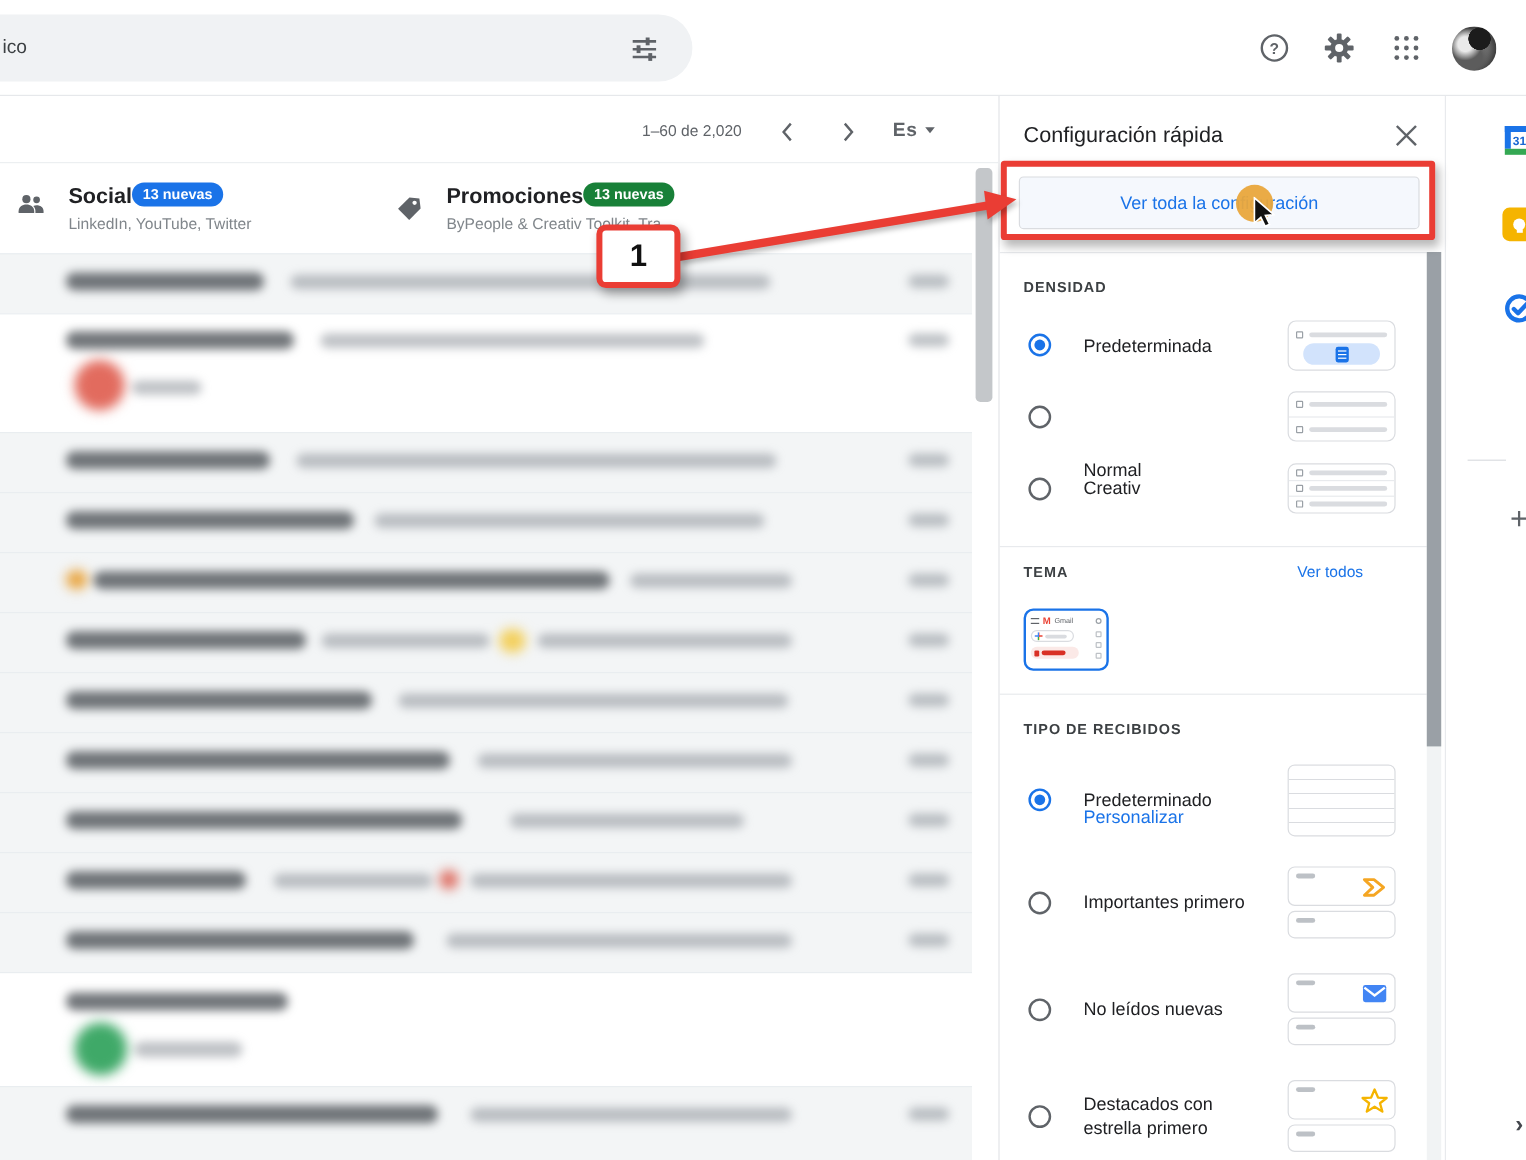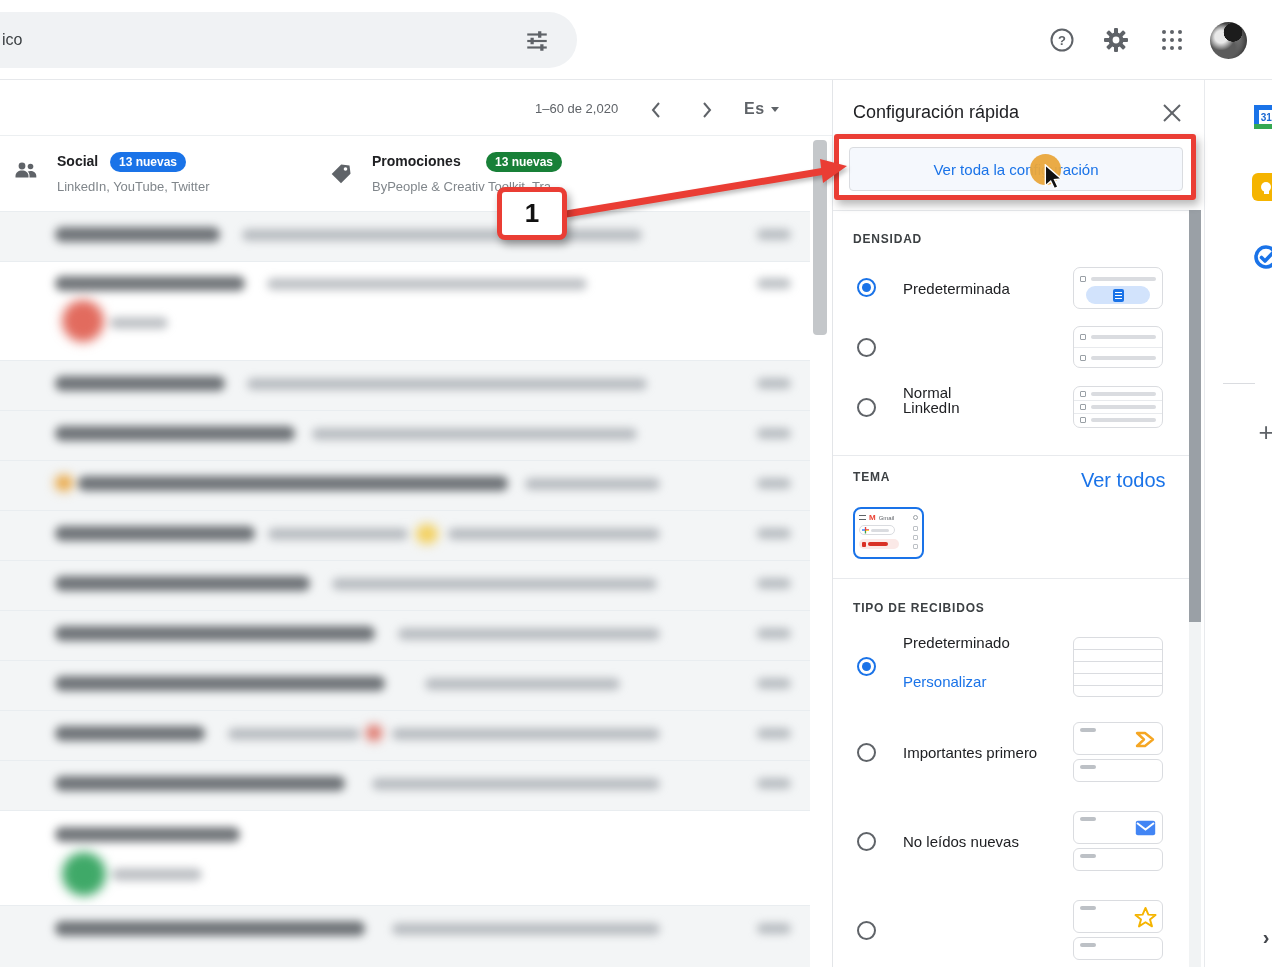--- a/index.html
+++ b/index.html
@@ -26,21 +26,21 @@
   .hdr-divider { left:0; top:79px; width:1272px; height:1px; background:#e6e8eb; }
 
   
   .toolbar-divider { left:0; top:135px; width:832px; height:1px; background:#eceff1; }
   .pagination { top:101px; font-size:13px; color:#5f6368; }
   .navchev { color:#5f6368; }
   .lang { font-size:16px; color:#5f6368; font-weight:700; letter-spacing:.5px; }
   .caret { display:inline-block; width:0; height:0; border-left:4px solid transparent;
            border-right:4px solid transparent; border-top:5px solid #5f6368; margin-left:6px; vertical-align:2px;}
 
-  .tab-title { font-size:14px; font-weight:600; color:#202124; }
+  .tab-title { font-size:18px; font-weight:600; color:#202124; }
   .tab-sub { font-size:13px; color:#80868b; white-space:nowrap; overflow:hidden; }
   .badge { display:inline-block; color:#fff; font-size:12px; font-weight:700;
            padding:3px 9px; border-radius:11px; }
   .badge-blue { background:#1a73e8; }
   .badge-green { background:#188038; }
 
   .maillist { left:0; top:210px; width:832px; height:757px; background:#fff; overflow:hidden; }
   .mrow { position:absolute; left:0; width:810px; }
   .mrow.gray { background:#f3f5f6; }
   .mrow.white { background:#ffffff; }
@@ -63,21 +63,21 @@
                  border:1px solid #dadce0; border-radius:4px; color:#1a73e8;
                  font-size:15px; font-weight:500; display:flex; align-items:center; justify-content:center;
                  cursor:pointer; }
   .pdivider { left:0px; width:356px; height:1px; background:#e8eaed; }
   .sect-label { left:20px; font-size:12px; font-weight:600; letter-spacing:.8px; color:#3c4043; }
   .radio { position:absolute; width:19px; height:19px; border-radius:50%; border:2px solid #5f6368; background:#fff; cursor:pointer;}
   .radio.sel { border-color:#1a73e8; }
   .radio.sel::after { content:""; position:absolute; left:3px; top:3px; width:9px; height:9px;
                       border-radius:50%; background:#1a73e8; }
   .opt-label { position:absolute; left:70px; font-size:15px; color:#202124; }
-  .blue-link { color:#1a73e8; font-size:20px; font-weight:500; cursor:pointer; }
+  .blue-link { color:#1a73e8; font-size:13px; font-weight:500; cursor:pointer; }
 
   .dthumb { position:absolute; left:240px; width:90px; height:42px; background:#fff;
             border:1px solid #dadce0; border-radius:7px; overflow:hidden; }
   .dcell { display:flex; align-items:center; padding:0 6px; gap:5px; }
   .dsq { width:6px; height:6px; border:1px solid #9aa0a6; border-radius:1px; flex:none; }
   .dbar { flex:1; height:4px; background:#dadce0; border-radius:2px; }
   .bluepill { width:64px; height:18px; background:#d2e3fc; border-radius:9px; margin:2px auto 0;
               display:flex; align-items:center; justify-content:center; }
   .bluedoc { width:11px; height:13px; background:#1a73e8; border-radius:2px; position:relative; }
   .bluedoc::after { content:""; position:absolute; left:2px; top:3px; width:7px; height:1.5px;
@@ -387,21 +387,21 @@
           <span class="dsq"></span>
           <span class="dbar"></span>
         </div>
       <div class="dcell" style="height:20px; border-top:1px solid #e8eaed;">
           <span class="dsq"></span>
           <span class="dbar"></span>
         </div>
     </div>
 
     <span class="radio" style="left:24px; top:318px;"></span>
-    <span class="opt-label" style="top:319px;">LinkedIn</span>
+    <span class="opt-label" style="top:319px;">Creativ</span>
     <div class="dthumb" style="top:306px;">
       <div class="dcell" style="height:13px;">
           <span class="dsq"></span>
           <span class="dbar"></span>
         </div>
       <div class="dcell" style="height:13px; border-top:1px solid #e8eaed;">
           <span class="dsq"></span>
           <span class="dbar"></span>
         </div>
       <div class="dcell" style="height:13px; border-top:1px solid #e8eaed;">
@@ -439,21 +439,21 @@
             <span class="tt-sq"></span>
           </div>
       </div>
     </div>
 
     <div class="abs pdivider" style="top:498px;"></div>
 
     <span class="abs sect-label" style="top:521px;">TIPO DE RECIBIDOS</span>
 
     <span class="radio sel" style="left:24px; top:577px;"></span>
-    <span class="opt-label" style="top:554px;text-align:right;">Predeterminado</span>
+    <span class="opt-label" style="top:579px;text-align:right;">Predeterminado</span>
     <span class="abs blue-link" style="left:70px; top:593px; font-size:15px;">Personalizar</span>
     <div class="ithumb" style="top:557px;">
       <div class="lines5"></div>
     </div>
 
     <span class="radio" style="left:24px; top:663px;"></span>
     <span class="opt-label" style="top:664px;">Importantes primero</span>
     <div class="ithumb" style="top:642px;">
       <div class="ibox" style="height:33px;">
           <span class="ibar"></span>
@@ -475,20 +475,21 @@
           <rect x="0.8" y="0.8" width="19.4" height="14.4" rx="2" fill="#4285f4"></rect>
           <polyline points="2,3 10.5,9.5 19,3" fill="none" stroke="#fff" stroke-width="2"></polyline>
         </svg>
       </div>
       <div class="ibox" style="height:23px; margin-top:4px;">
           <span class="ibar"></span>
         </div>
     </div>
 
     <span class="radio" style="left:24px; top:841px;"></span>
+    <span class="opt-label" style="top:831px; line-height:20px; width:150px;"><span>Destacados con</span><br><span>estrella primero</span></span>
     <div class="ithumb" style="top:820px;">
       <div class="ibox" style="height:33px;">
           <span class="ibar"></span>
         <svg class="abs" style="right:5px; top:5px;" width="23" height="22" viewBox="0 0 24 23">
           <polygon points="12,2 15,9 22.5,9.4 16.7,14 18.8,21.3 12,17 5.2,21.3 7.3,14 1.5,9.4 9,9" fill="#fff" stroke="#f5b400" stroke-width="2" stroke-linejoin="round"></polygon>
         </svg>
       </div>
       <div class="ibox" style="height:23px; margin-top:4px;">
           <span class="ibar"></span>
         </div>

